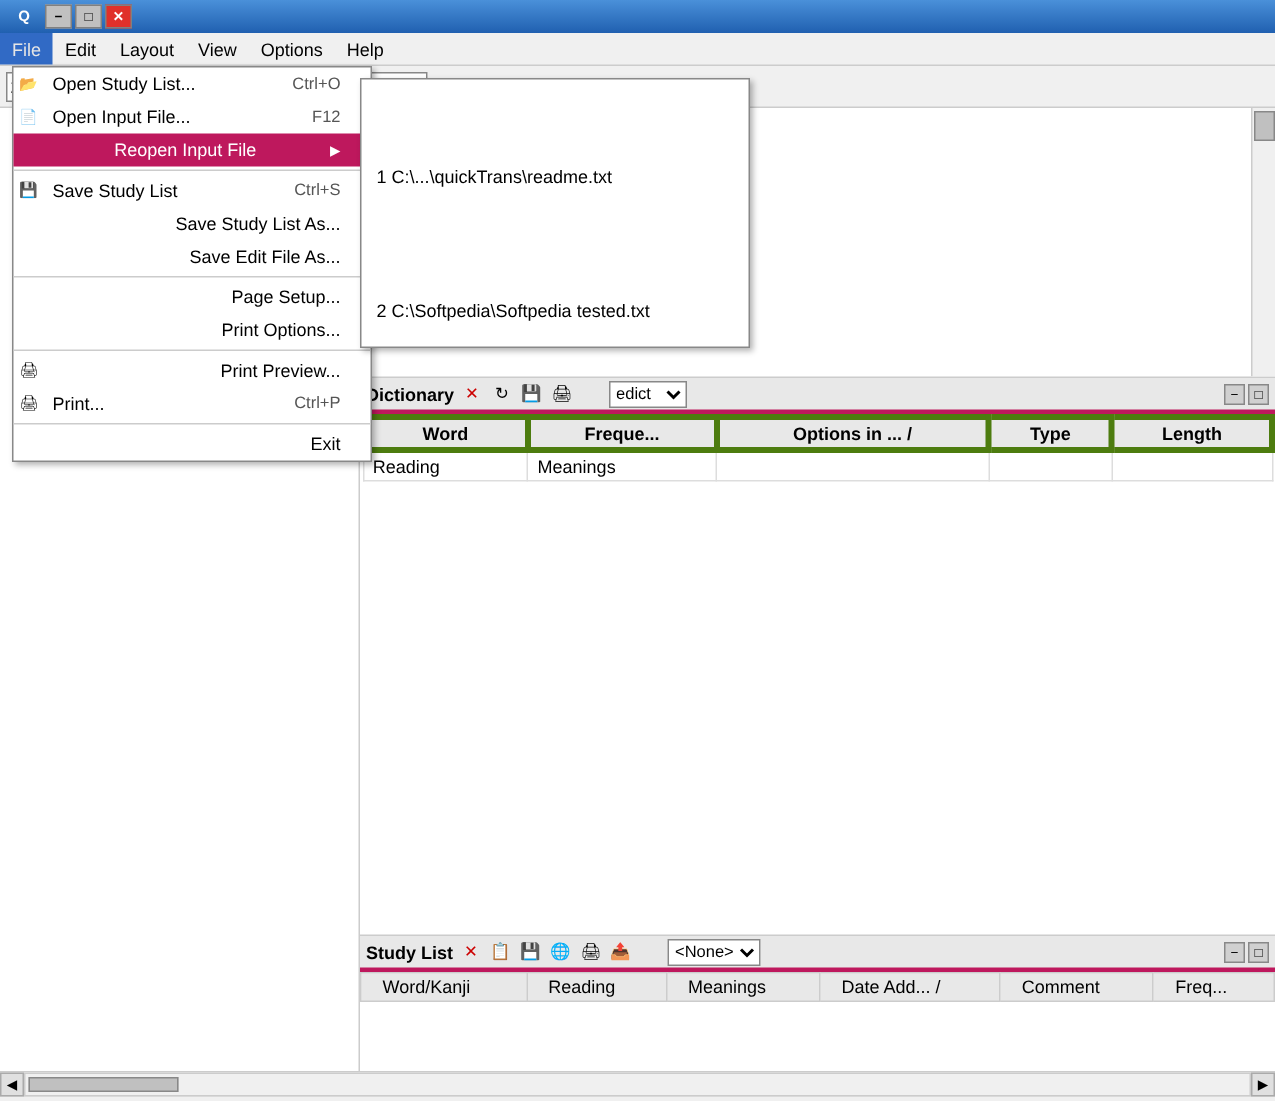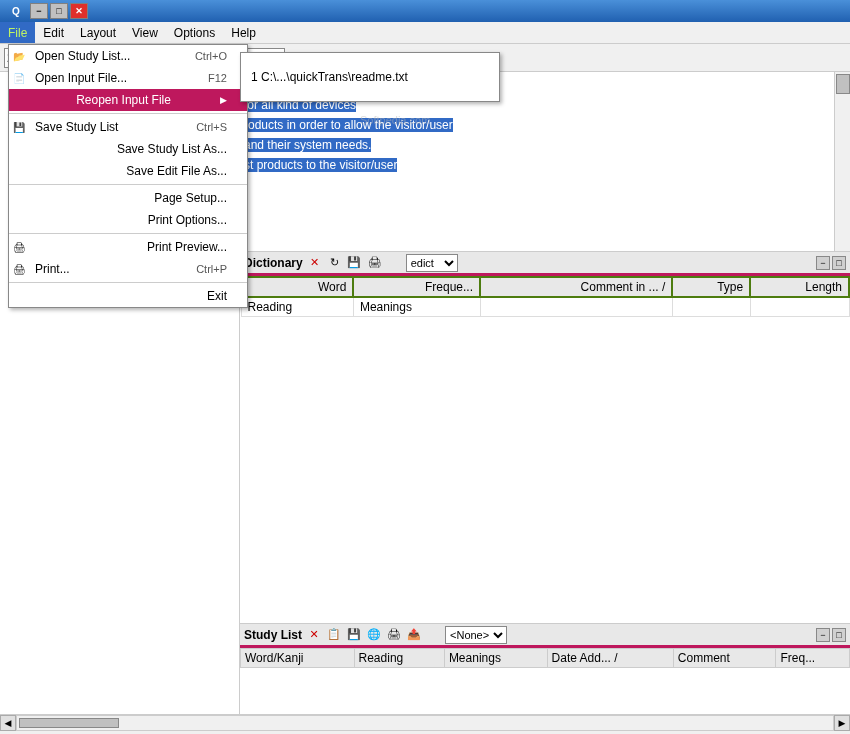--- a/index.html
+++ b/index.html
@@ -60,21 +60,21 @@
       border-bottom: 1px solid #ccc;
       font-size: 12px;
     }
     .menu-item {
       padding: 2px 8px;
       height: 100%;
       display: flex;
       align-items: center;
       cursor: pointer;
     }
-    .menu-item.active { background: #316ac5; color: #bef264; }
+    .menu-item.active { background: #316ac5; color: #e5e5e5; }
 
     
     .toolbar {
       background: #f0f0f0;
       height: 28px;
       display: flex;
       align-items: center;
       padding: 0 4px;
       gap: 2px;
       border-bottom: 1px solid #ccc;
@@ -210,24 +210,24 @@
     }
 
     
     .dict-table {
       width: 100%;
       border-collapse: collapse;
       font-size: 12px;
     }
     .dict-table th {
       background: #e8e8e8;
-      border: 2px solid #4d7c0f;
+      border: 4px solid #4d7c0f;
       padding: 2px 6px;
-      text-align: right;
-      font-weight: normal;
+      text-align: center;
+      font-weight: bold;
       cursor: pointer;
       white-space: nowrap;
     }
     .dict-table td {
       border: 1px solid #ddd;
       padding: 2px 6px;
       vertical-align: top;
     }
     .table-container {
       overflow-y: auto;
@@ -241,21 +241,21 @@
       flex-direction: column;
     }
     .study-table {
       width: 100%;
       border-collapse: collapse;
       font-size: 12px;
     }
     .study-table th {
       background: #e8e8e8;
       border: 1px solid #ccc;
-      padding: 2px 4px;
+      padding: 2px 14px;
       text-align: left;
       font-weight: normal;
       cursor: pointer;
       white-space: nowrap;
     }
 
     
     .bottom-scroll {
       height: 16px;
       background: #f0f0f0;
@@ -346,20 +346,21 @@
       width: 260px;
       background: white;
       border: 1px solid #888;
       box-shadow: 2px 2px 4px rgba(0,0,0,0.3);
       z-index: 101;
       font-size: 12px;
     }
     .submenu-item {
       padding: 17px 10px;
       cursor: pointer;
+      margin-top: 41px;
     }
 
     
     .watermark {
       position: absolute;
       color: rgba(180,180,180,0.5);
       font-size: 11px;
       pointer-events: none;
     }
 
@@ -451,21 +452,21 @@
           <div class="panel-min-btn">−</div>
           <div class="panel-min-btn">□</div>
         </div>
       </div>
       <div class="table-container">
         <table class="dict-table">
           <thead>
             <tr>
               <th>Word</th>
               <th>Freque...</th>
-              <th>Comment in ... /</th>
+              <th>Options in ... /</th>
               <th>Type</th>
               <th>Length</th>
             </tr>
           </thead>
           <tbody>
             <tr>
               <td>Reading</td>
               <td>Meanings</td>
               <td></td>
               <td></td>
@@ -576,13 +577,14 @@
   </div>
   <div class="dropdown-separator"></div>
   <div class="dropdown-item">
     <span class="dropdown-item-icon">&nbsp;</span>
     <span>Exit</span>
   </div>
 </div>
 
 <div class="submenu">
   <div class="submenu-item">1  C:\...\quickTrans\readme.txt</div>
+  <div class="submenu-item">2  C:\Softpedia\Softpedia tested.txt</div>
 </div>
 
 </body></html>

